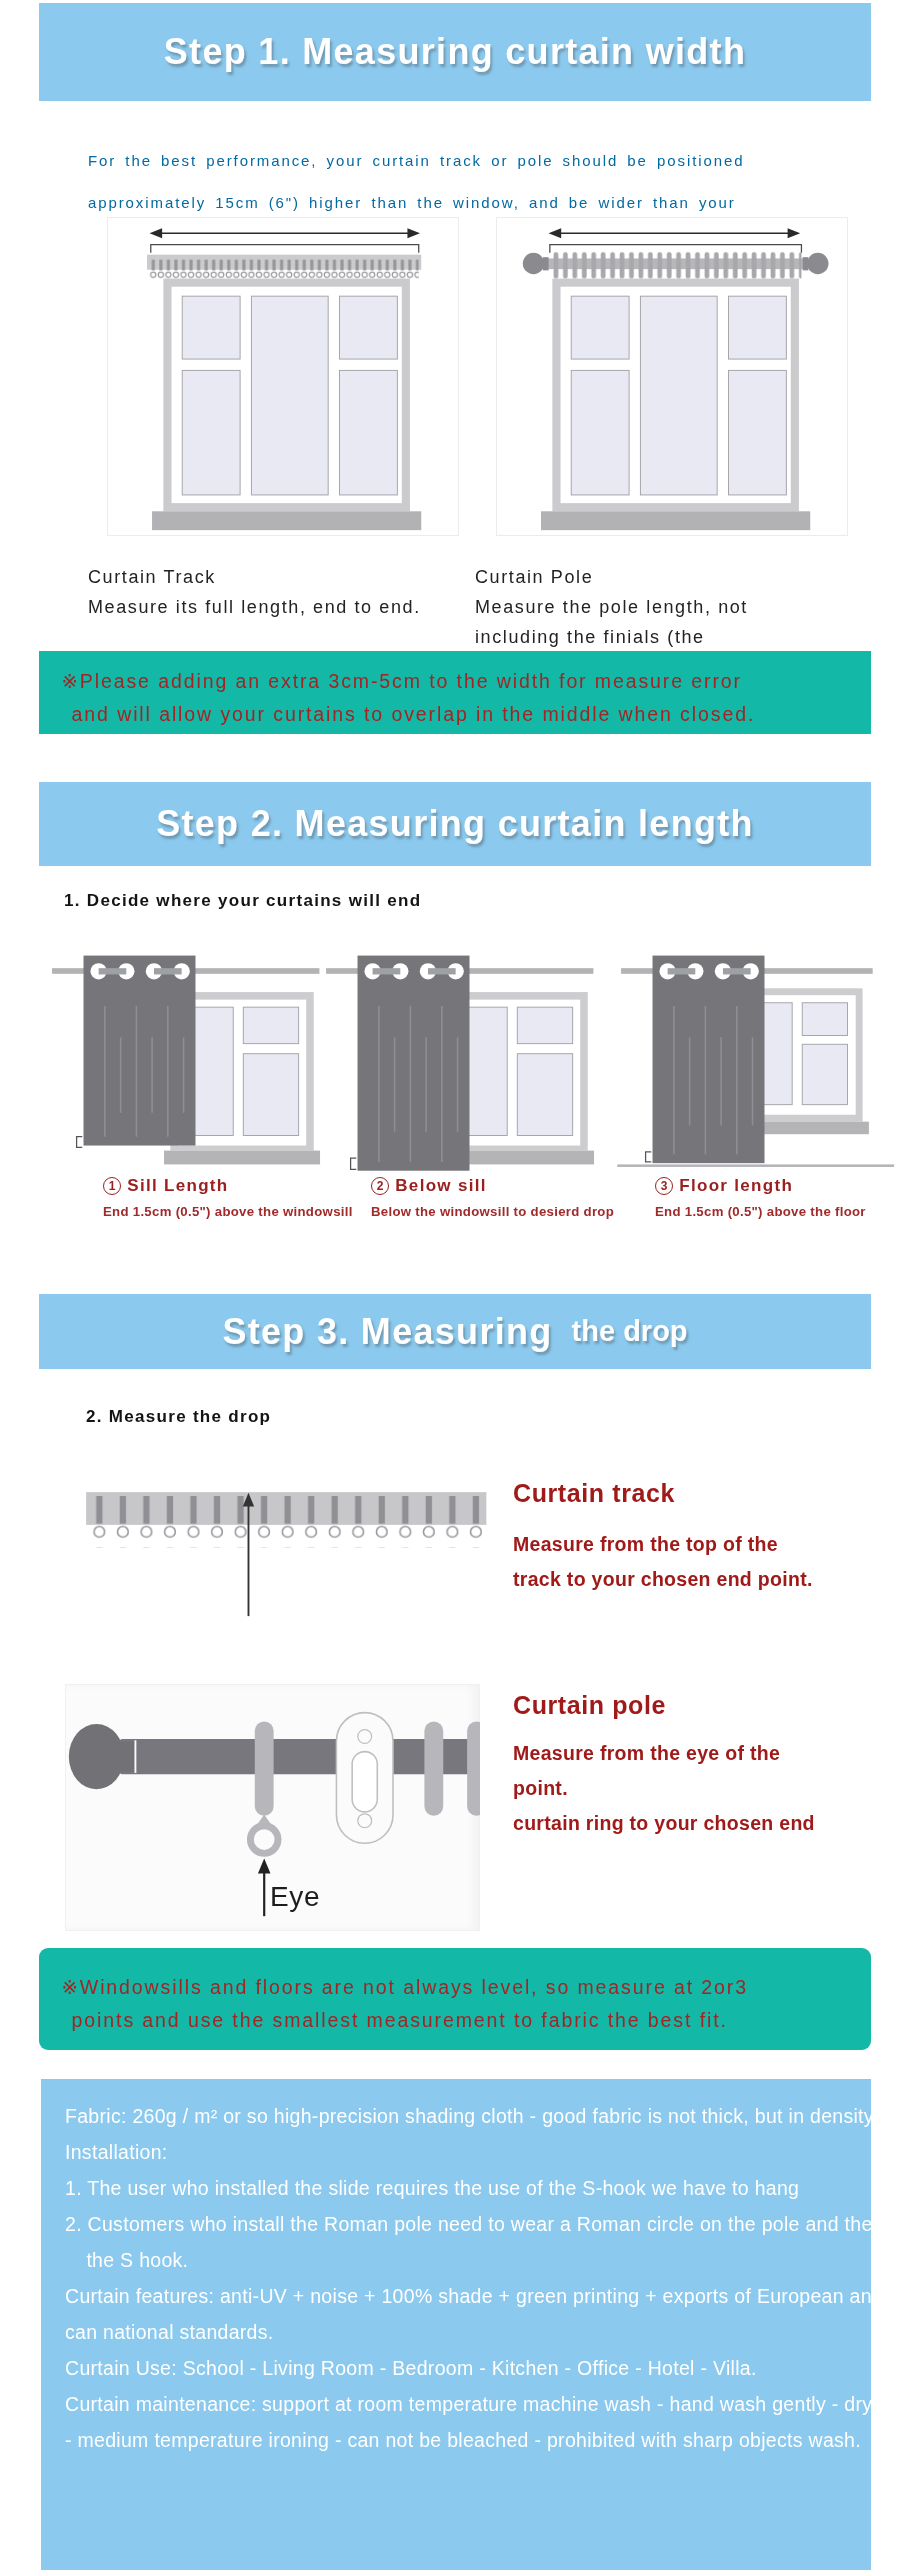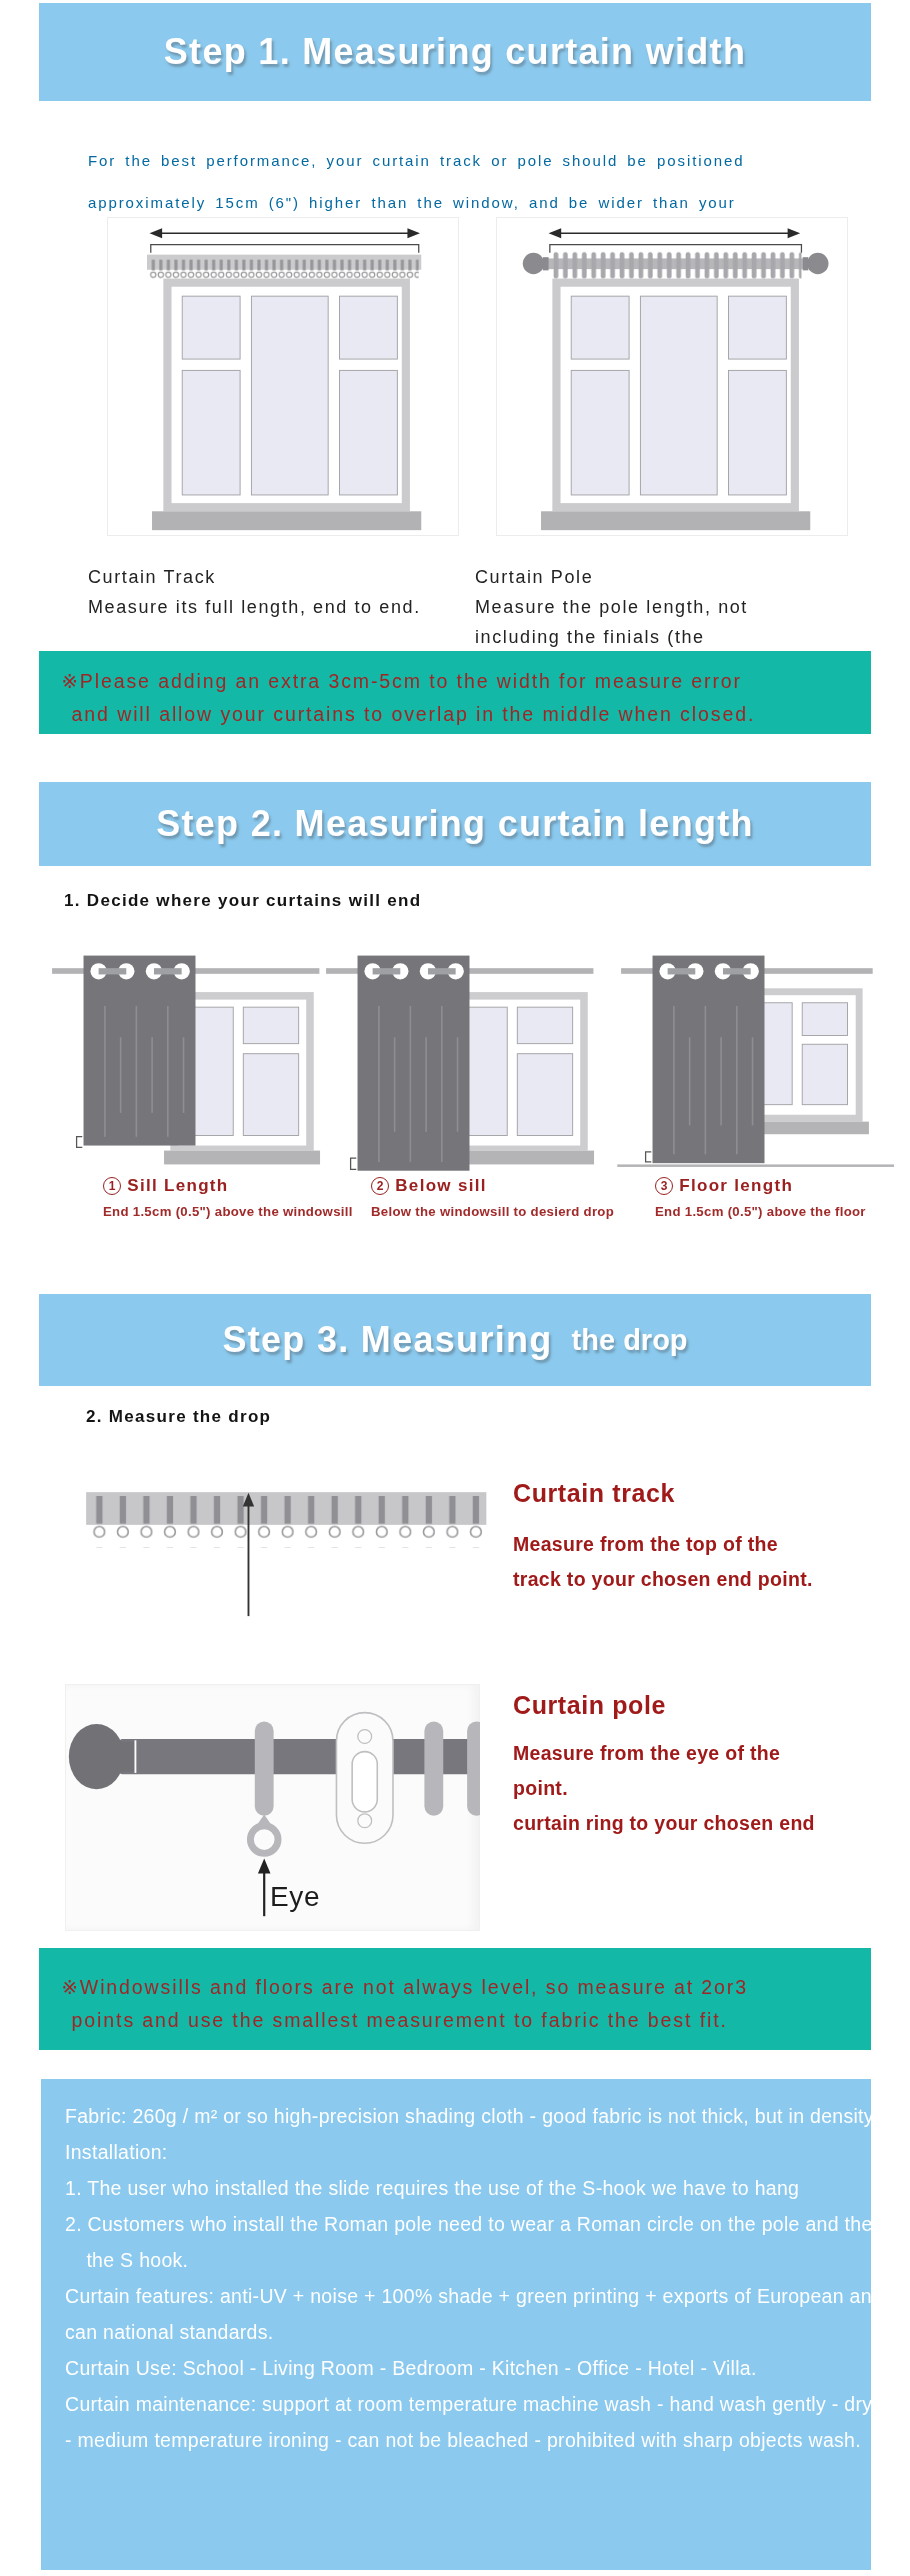--- a/index.html
+++ b/index.html
@@ -290,21 +290,21 @@
     <span>Below sill</span>
   </div>
   <div class="abs opt-desc" style="left:371px;">Below the windowsill to desierd drop</div>
 
   <div class="abs opt-label" style="left:655px;">
     <span class="circle-num">3</span>
     <span>Floor length</span>
   </div>
   <div class="abs opt-desc" style="left:655px;">End 1.5cm (0.5") above the floor</div>
 
-  <div class="abs banner" style="top:1294px; height:92px;text-align:right;">
+  <div class="abs banner" style="top:1294px; height:75px;text-align:right;">
     <span class="banner-text">Step 3. Measuring</span>
     <span class="banner-sub">the drop</span>
   </div>
 
   <div class="abs subhead" style="left:86px; top:1407px;text-align:center;">2. Measure the drop</div>
 
   <svg class="abs" style="left:86px; top:1489px;" viewBox="0 0 640 205" width="403" height="129">
     <defs>
       <pattern id="gliders2" x="4" y="11" width="37.4" height="82" patternUnits="userSpaceOnUse">
         <rect x="12" y="0" width="10" height="44" fill="#8f8f94"></rect>
@@ -354,21 +354,21 @@
     <div class="abs eye-label">Eye</div>
   </div>
 
   <div class="abs red-head" style="left:513px; top:1691px;">Curtain pole</div>
   <div class="abs red-body" style="left:513px; top:1736px;">
     <div>Measure from the eye of the</div>
     <div>point.</div>
     <div>curtain ring to your chosen end</div>
   </div>
 
-  <div class="abs note" style="top:1948px; height:102px; padding-top:22.6px;">
+  <div class="abs note" style="top:1948px; height:102px; padding-top:22.6px;border-radius:9px;">
     <div>※Windowsills and floors are not always level, so measure at 2or3</div>
     <div class="indent">points and use the smallest measurement to fabric the best fit.</div>
   </div>
 
   <div class="abs footer">
     <div class="line">Fabric: 260g / m² or so high-precision shading cloth - good fabric is not thick, but in density.</div>
     <div class="line">Installation:</div>
     <div class="line">1. The user who installed the slide requires the use of the S-hook we have to hang</div>
     <div class="line">2. Customers who install the Roman pole need to wear a Roman circle on the pole and then use</div>
     <div class="line indent">the S hook.</div>

